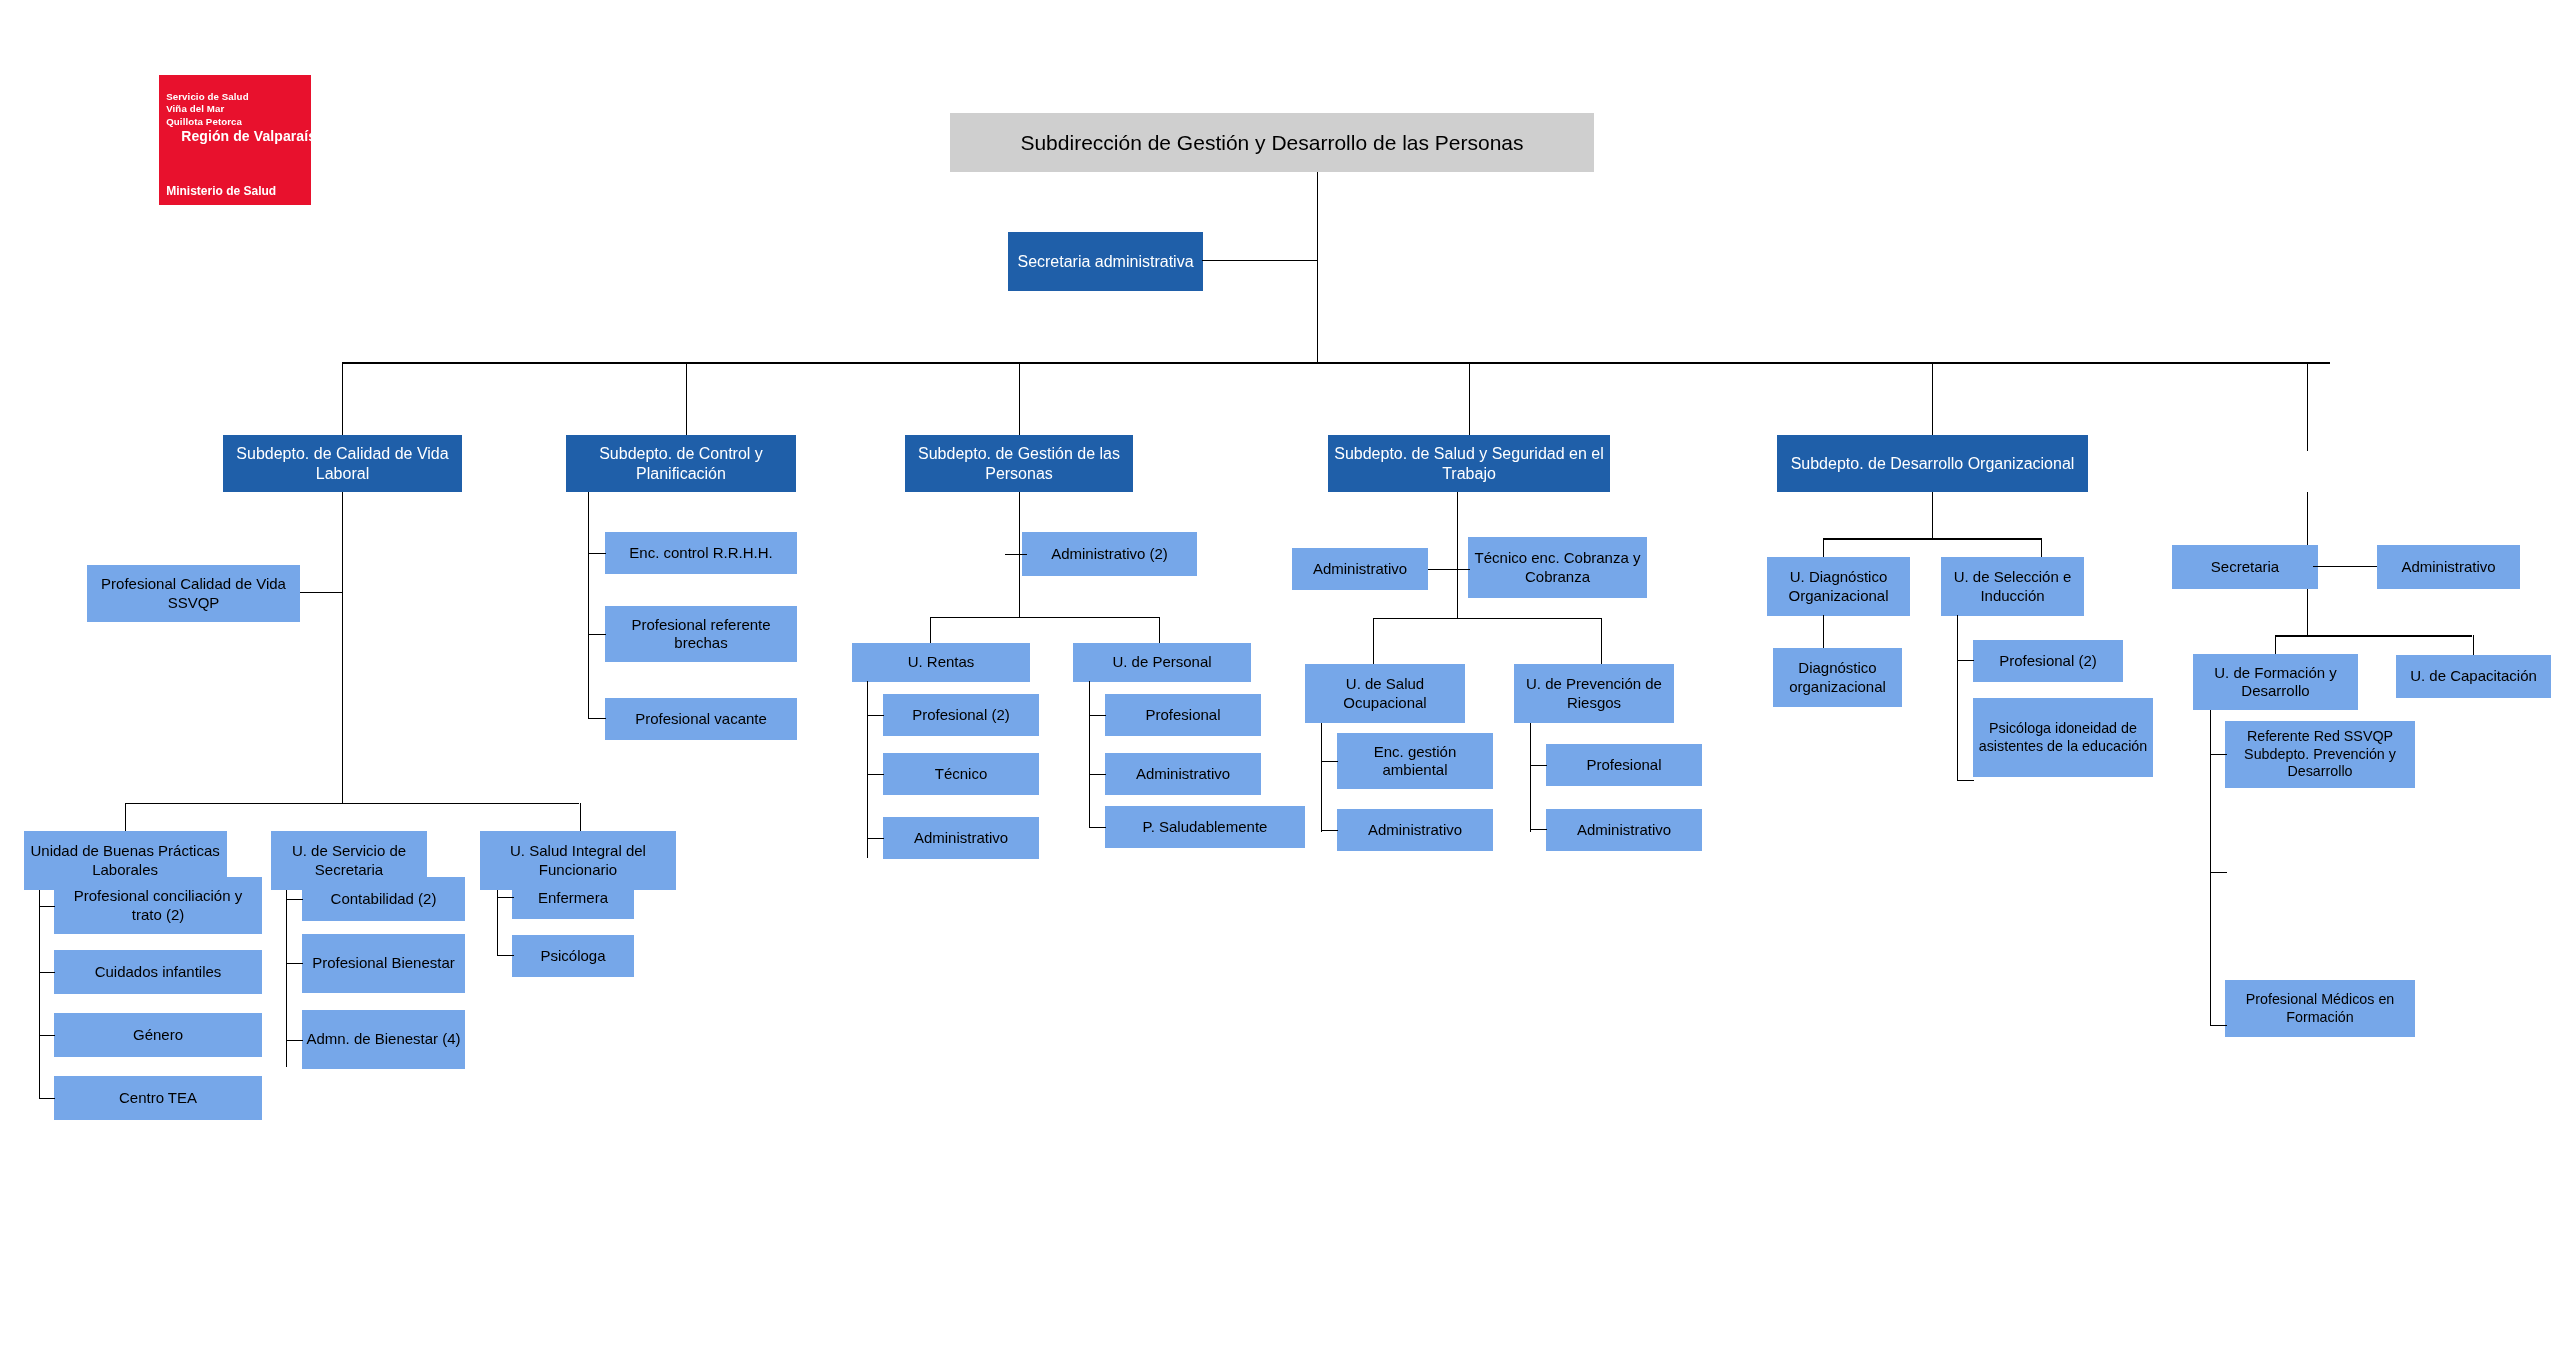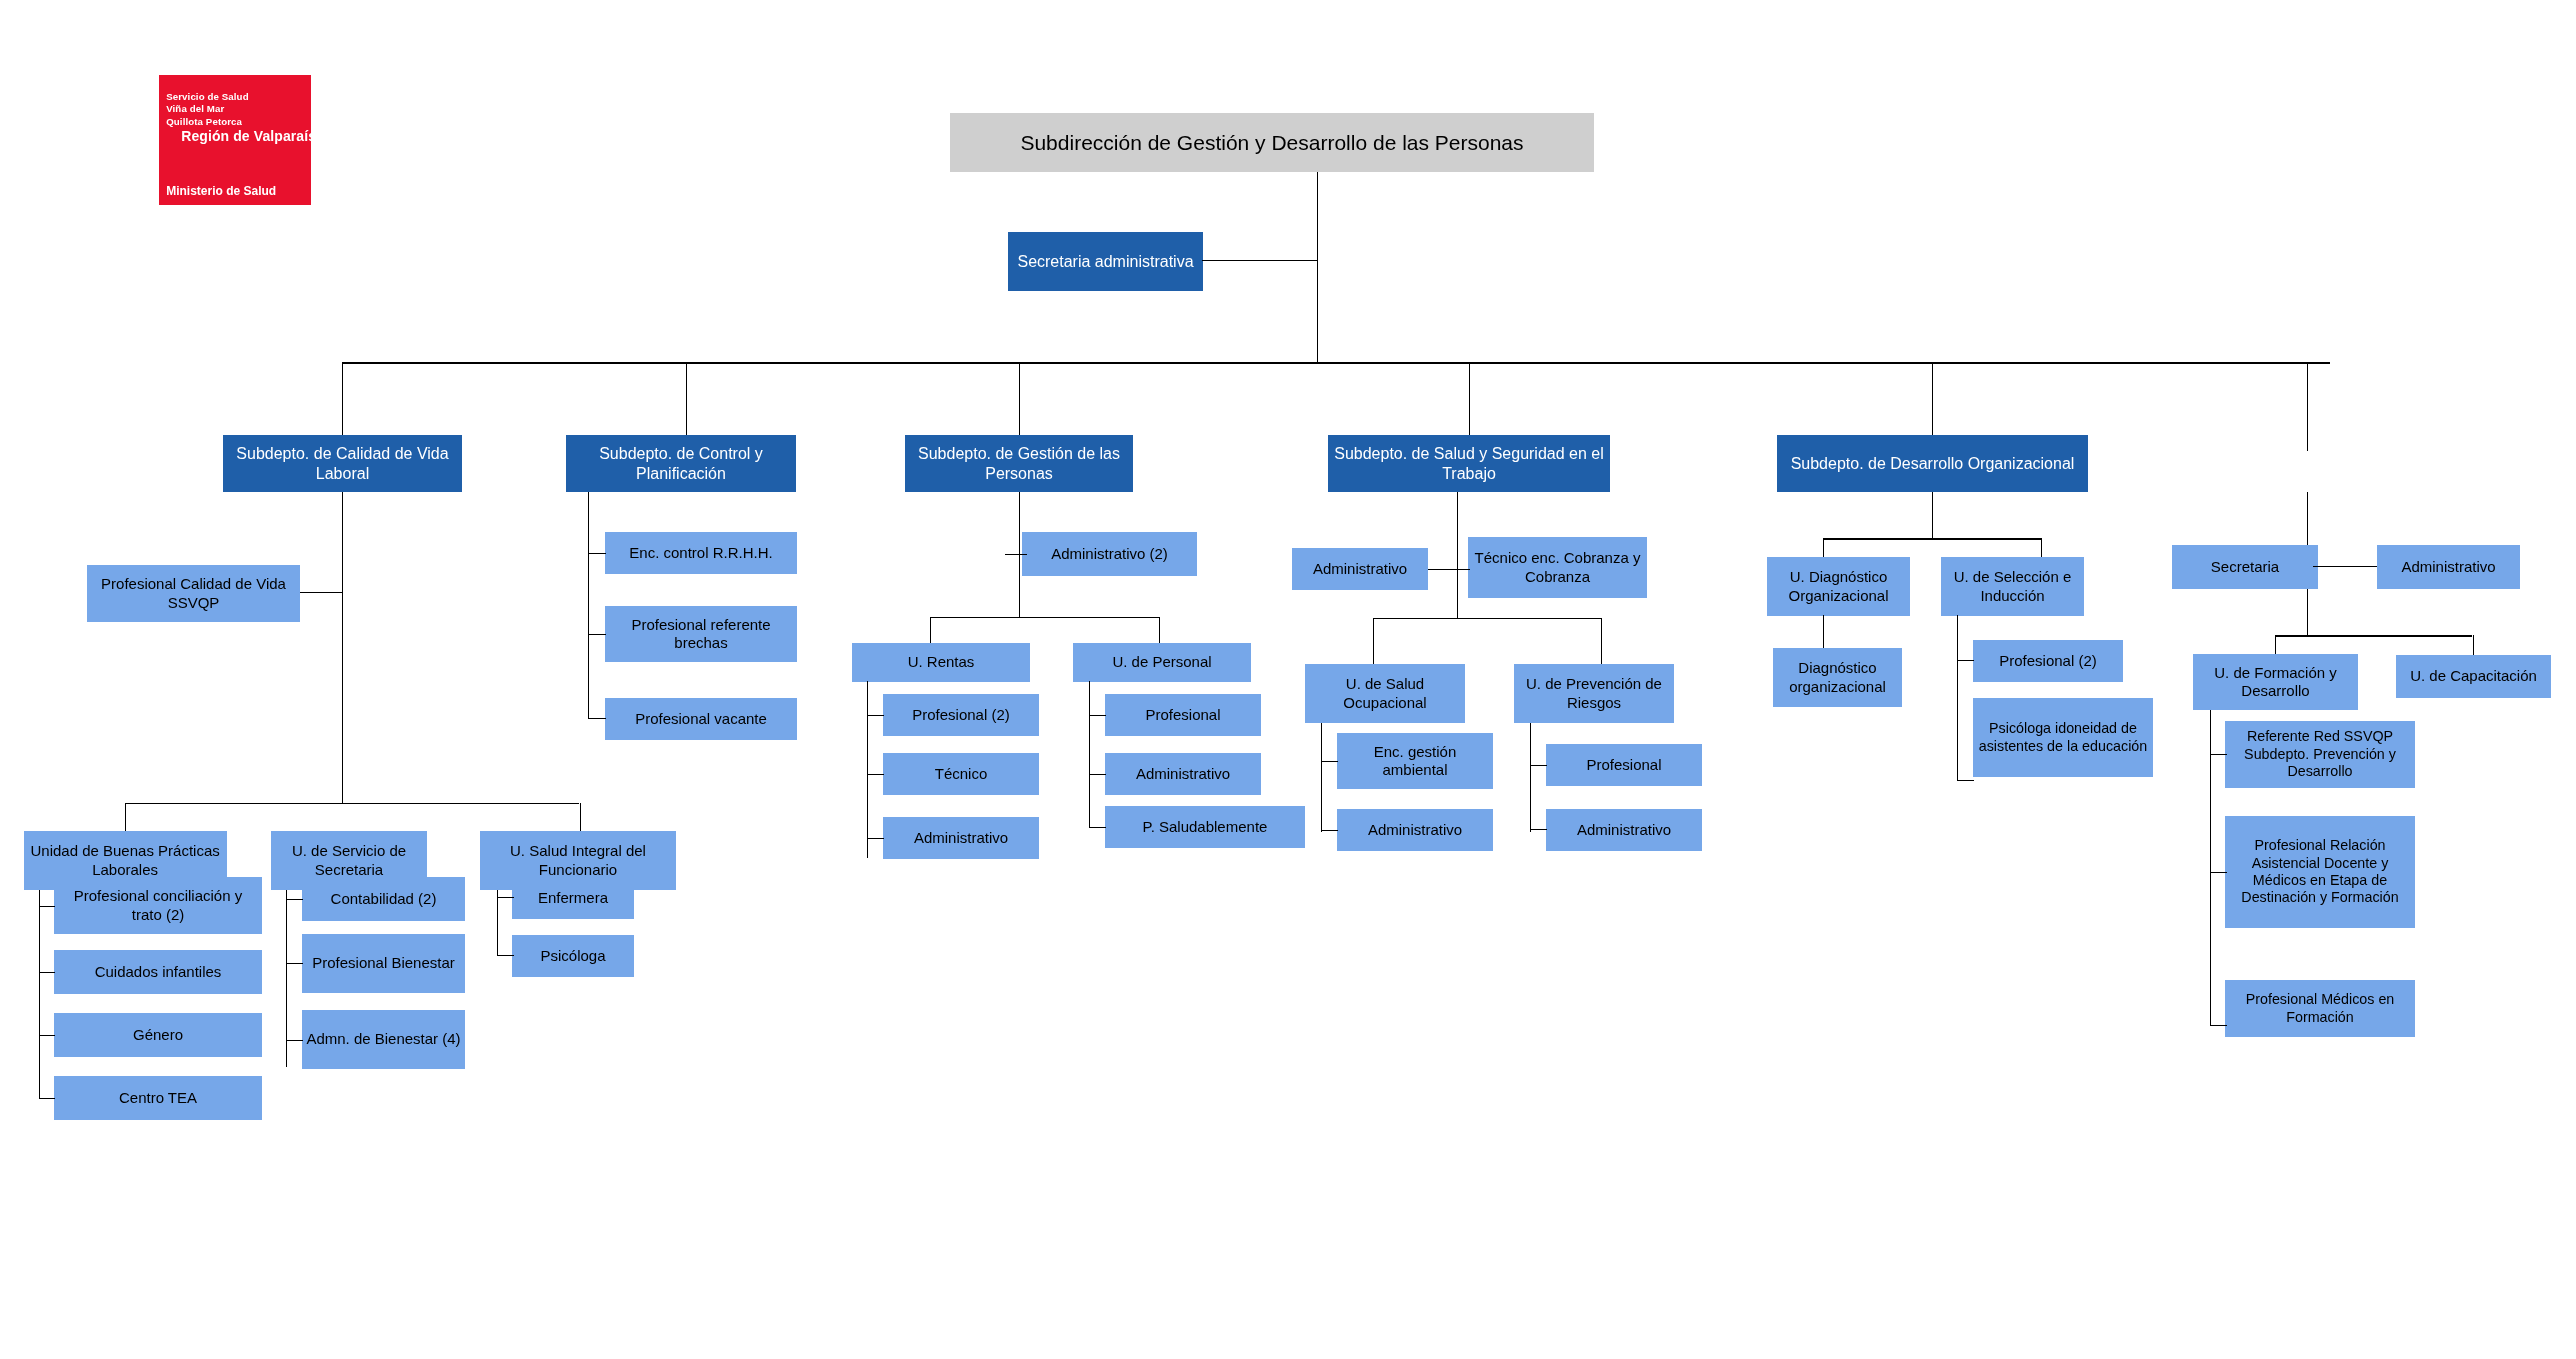--- a/index.html
+++ b/index.html
@@ -409,23 +409,20 @@
   <div class="box light" style="left:2193px; top:654px; width:165px; height:56px;">
     <span>U. de Formación y Desarrollo</span>
   </div>
   <div class="conn v" style="left:2210px; top:710px; height:316px;"></div>
 
   <div class="box light sm" style="left:2225px; top:721px; width:190px; height:67px;">
     <span>Referente Red SSVQP Subdepto. Prevención y Desarrollo</span>
   </div>
   <div class="conn h" style="left:2210px; top:754px; width:17px;"></div>
 
-  <div class="box light sm" style="left:2225px; top:816px; width:190px; height:112px;">
-    <span>Profesional Relación Asistencial Docente y Médicos en Etapa de Destinación y Formación</span>
-  </div>
   <div class="conn h" style="left:2210px; top:872px; width:17px;"></div>
 
   <div class="box light sm" style="left:2225px; top:980px; width:190px; height:57px;">
     <span>Profesional Médicos en Formación</span>
   </div>
   <div class="conn h" style="left:2210px; top:1025px; width:17px;"></div>
 
   <div class="box light" style="left:2396px; top:655px; width:155px; height:43px;">
     <span>U. de Capacitación</span>
   </div>

